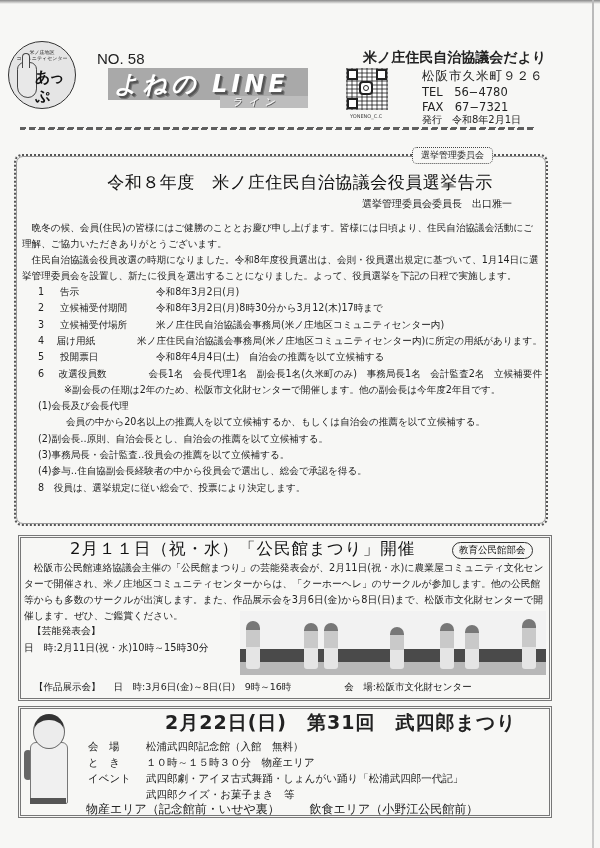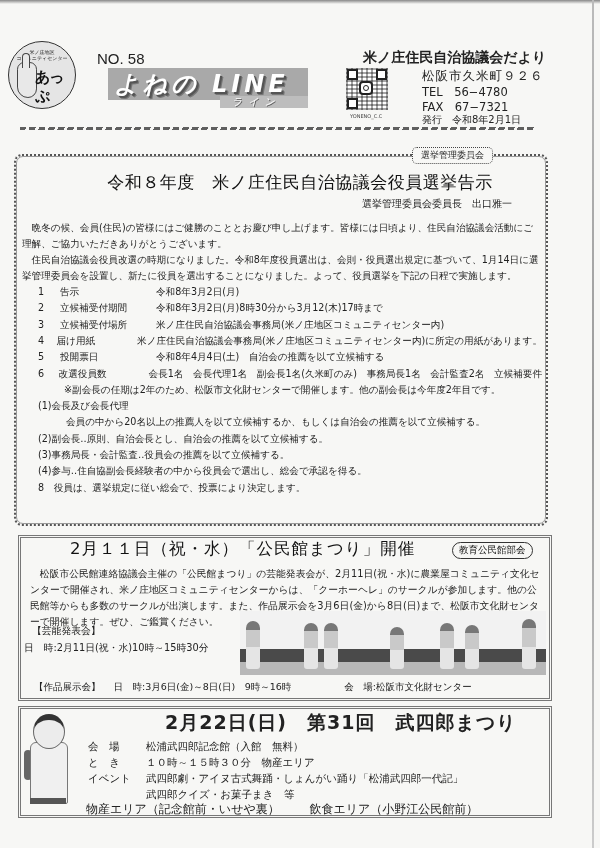--- a/index.html
+++ b/index.html
@@ -127,21 +127,21 @@
     border: 3px double #777; box-sizing: border-box;
   }
   .fest-title {
     position: absolute; left: 70px; top: 538px; font-size: 16.5px; color: #111; letter-spacing: 1px;
   }
   .fest-tag {
     position: absolute; left: 452px; top: 542px; font-size: 9.5px; padding: 1px 6px;
     border: 1.2px solid #333; border-radius: 9px; color: #111;
   }
   .fest-body { position: absolute; left: 24px; top: 560px; width: 522px; font-size: 9.8px; line-height: 16px; color: #222; }
-  .fest-body p { margin: 6px; text-indent: 1em; }
+  .fest-body p { margin: 0; text-indent: 1em; }
   .fest-perf { position: absolute; left: 24px; top: 622px; font-size: 9.8px; line-height: 17px; color: #222; }
   .fest-perf .h { padding-left: 8px; }
   .fest-photo {
     position: absolute; left: 240px; top: 611px; width: 306px; height: 64px;
     background: linear-gradient(#f2f2f2 0 60%, #4a4a4a 60% 80%, #b8b8b8 80%);
     overflow: hidden;
   }
   .dancer {
     position: absolute; bottom: 6px; width: 14px; height: 46px;
     background: linear-gradient(#777 0 18%, #c9c9c9 18% 55%, #e5e5e5 55%);

